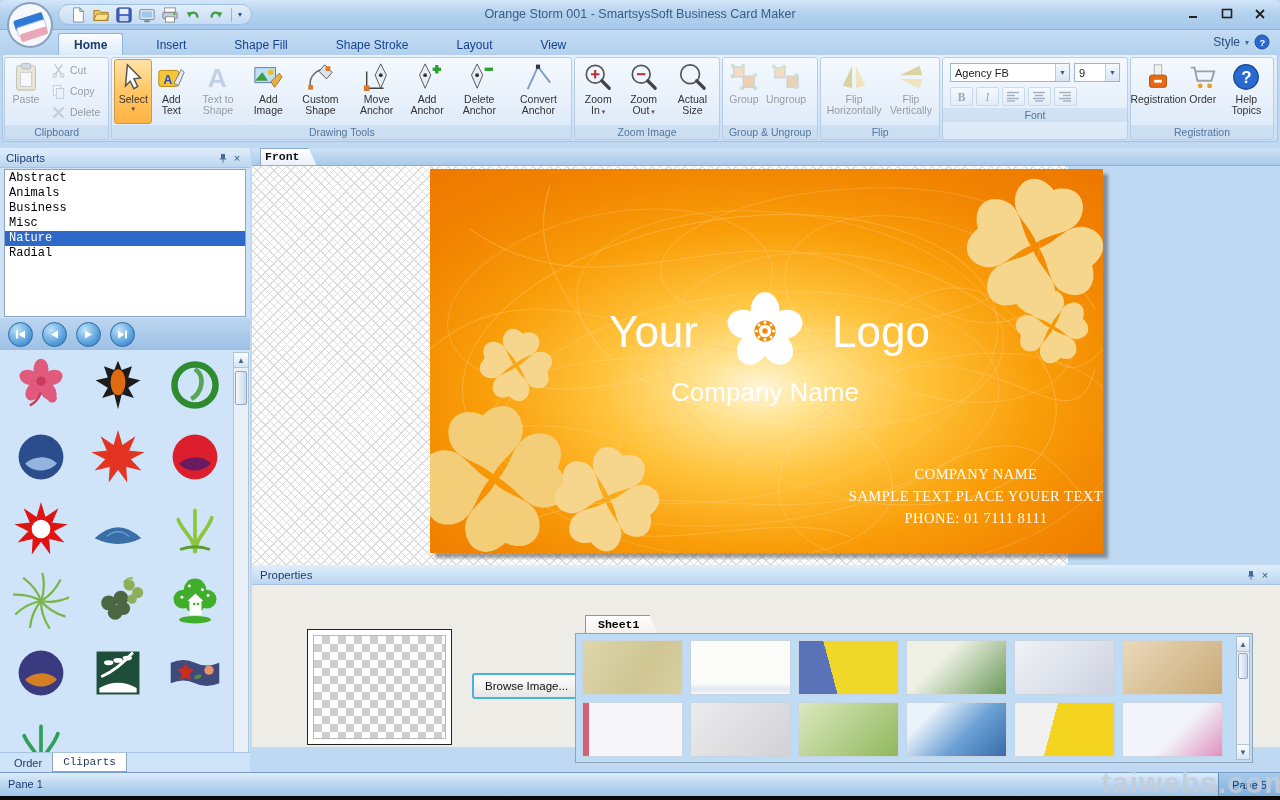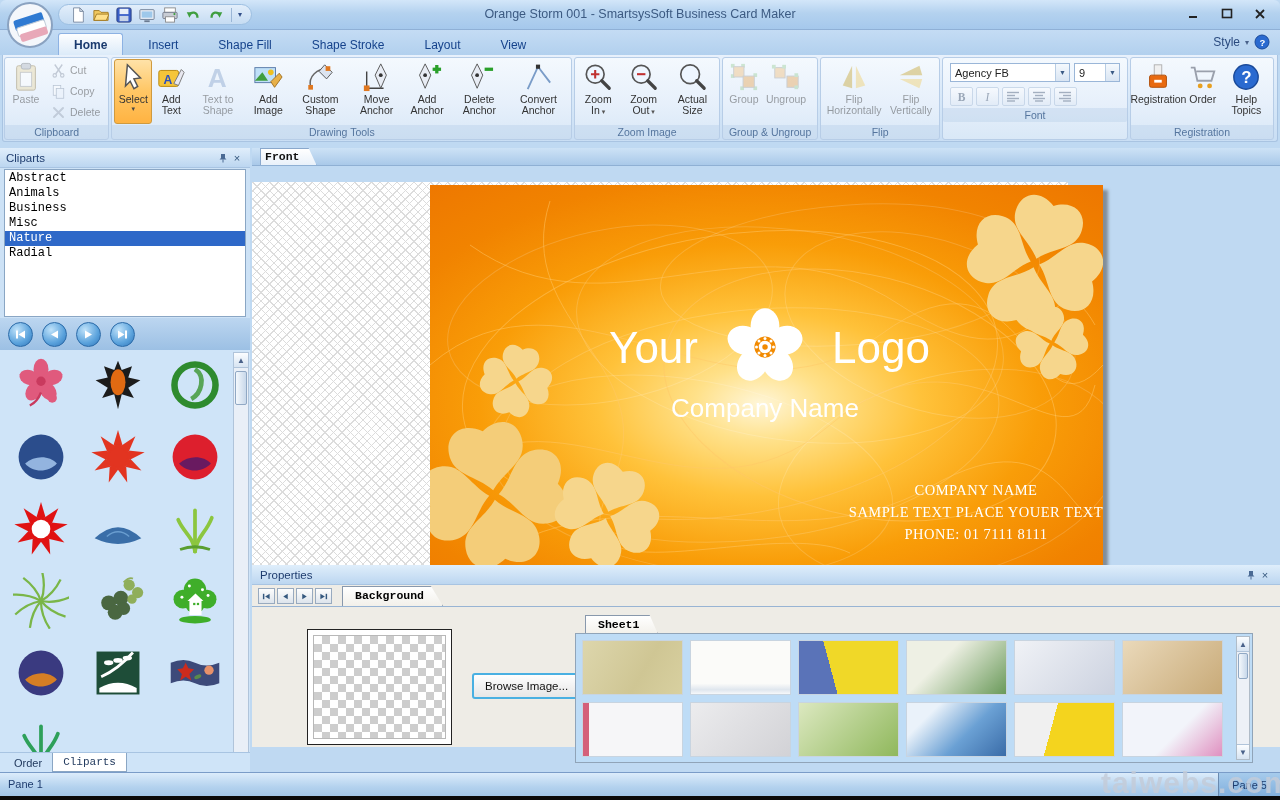--- a/index.html
+++ b/index.html
@@ -19,21 +19,21 @@
   .qat-more { font-size:8px; color:#33508a; }
   #title-text { position:absolute; left:0; top:7px; width:1280px; text-align:center;
     font-size:12.5px; color:#3c5a82; }
   #win-controls { position:absolute; right:10px; top:6px; display:flex; gap:13px; }
   .wbtn { width:20px; height:15px; display:flex; align-items:center; justify-content:center; }
   .wbtn svg { width:12px; height:12px; }
 
   
   #tabrow { position:absolute; left:0; top:30px; width:1280px; height:25px;
     background:linear-gradient(#c4dcf4,#b2d0ee); display:flex; align-items:flex-end; padding-left:58px; }
-  .rtab { padding:4px 15px 3px; font-size:12px; color:#15428b; border-radius:3px 3px 0 0; margin-right:10px; }
+  .rtab { padding:4px 15px 3px; font-size:12px; color:#15428b; border-radius:3px 3px 0 0; margin-right:18px; }
   .rtab.active { background:linear-gradient(#fdfeff,#eef5fc 45%,#dcebf9);
     border:1px solid #8db2e3; border-bottom:none; font-weight:bold; color:#1a3a6e; }
   #style-box { position:absolute; right:10px; top:34px; display:flex; align-items:center; gap:5px;
     font-size:12px; color:#2a4a7e; }
   #style-box .harr { font-size:8px; color:#4a628a; }
   #style-box svg { width:16px; height:16px; }
 
   
   #ribbon { position:absolute; left:2px; top:55px; width:1276px; height:87px;
     background:linear-gradient(#e8f1fc,#d6e7f8 55%,#c9def4);
@@ -108,21 +108,21 @@
   .btab { padding:2px 10px; font-size:11px; color:#223a5e; display:flex; align-items:center; }
   .btab.active { background:#fff; border:1px solid #8aa6c4; border-top:none; font-family:"Liberation Mono","DejaVu Sans Mono",monospace; font-size:11px; }
 
   
   #canvas-area { position:absolute; left:252px; top:148px; width:1028px; height:417px; }
   #doc-tabstrip { height:18px; background:linear-gradient(#cde2f6,#a9c9e9); border-bottom:1px solid #8fb0d4;
     display:flex; align-items:flex-end; padding-left:8px; }
   .doc-tab { height:17px; padding:1px 16px 0 4px; background:linear-gradient(#ffffff,#e9f1fa);
     border:1px solid #8aa8cc; border-bottom:none; font-family:"Liberation Mono","DejaVu Sans Mono",monospace;
     font-weight:bold; font-size:11.5px; color:#111; clip-path:polygon(0 0,86% 0,100% 100%,0 100%); }
-  #hatch { position:absolute; left:0; top:34px; width:816px; height:399px; background:#fff;
+  #hatch { position:absolute; left:0; top:18px; width:816px; height:399px; background:#fff;
     background-image:
       repeating-linear-gradient(45deg,#dcdcdc 0 1px,transparent 1px 6px),
       repeating-linear-gradient(-45deg,#dcdcdc 0 1px,transparent 1px 6px);
   }
   #card { position:absolute; left:178px; top:3px; width:673px; height:384px;
     box-shadow:5px 5px 3px rgba(80,80,80,.55); }
   #card svg { display:block; }
 
   
   #properties { position:absolute; left:252px; top:565px; width:1028px; height:182px; background:#eeece6; }
@@ -919,45 +919,20 @@
     <span>Properties</span>
     <span class="sp"></span>
     <span class="mini-ico">
       <svg viewBox="0 0 10 10">
           <path d="M3 1 h4 v4 l1.5 1.5 h-7 L3 5 Z" fill="#4a6a94"></path>
           <path d="M5 6.5 v3" stroke="#4a6a94"></path>
         </svg>
       </span>
     <span class="mini-ico">×</span>
   </div>
-  <div id="prop-tabrow">
-    <span class="pnavbtn">
-      <svg viewBox="0 0 10 10">
-          <rect x="1" y="2" width="1.6" height="6" fill="#35587e"></rect>
-          <path d="M8.5 2 v6 L3.5 5 Z" fill="#35587e"></path>
-        </svg>
-      </span>
-    <span class="pnavbtn">
-      <svg viewBox="0 0 10 10">
-          <path d="M7.5 2 v6 L2.5 5 Z" fill="#35587e"></path>
-        </svg>
-      </span>
-    <span class="pnavbtn">
-      <svg viewBox="0 0 10 10">
-          <path d="M2.5 2 v6 L7.5 5 Z" fill="#35587e"></path>
-        </svg>
-      </span>
-    <span class="pnavbtn">
-      <svg viewBox="0 0 10 10">
-          <path d="M1.5 2 v6 L6.5 5 Z" fill="#35587e"></path>
-          <rect x="7.4" y="2" width="1.6" height="6" fill="#35587e"></rect>
-        </svg>
-      </span>
-    <span class="prop-tab">Background</span>
-  </div>
   <div id="checker-box">
       <div id="checker"></div>
     </div>
   <button id="browse-btn">Browse Image...</button>
   <span class="prop-tab" id="sheet-tab">Sheet1</span>
   <div id="thumb-box">
     <div id="thumbs">
         <div class="thumb" style="background: linear-gradient(120deg, rgb(221, 214, 172), rgb(207, 198, 148) 60%, rgb(216, 208, 160));"></div>
         <div class="thumb" style="background: linear-gradient(rgb(251, 251, 249) 80%, rgb(223, 230, 238) 92%, rgb(246, 248, 250));"></div>
         <div class="thumb" style="background: linear-gradient(75deg, rgb(90, 115, 184) 0px, rgb(90, 115, 184) 34%, rgb(240, 216, 40) 34%);"></div>

